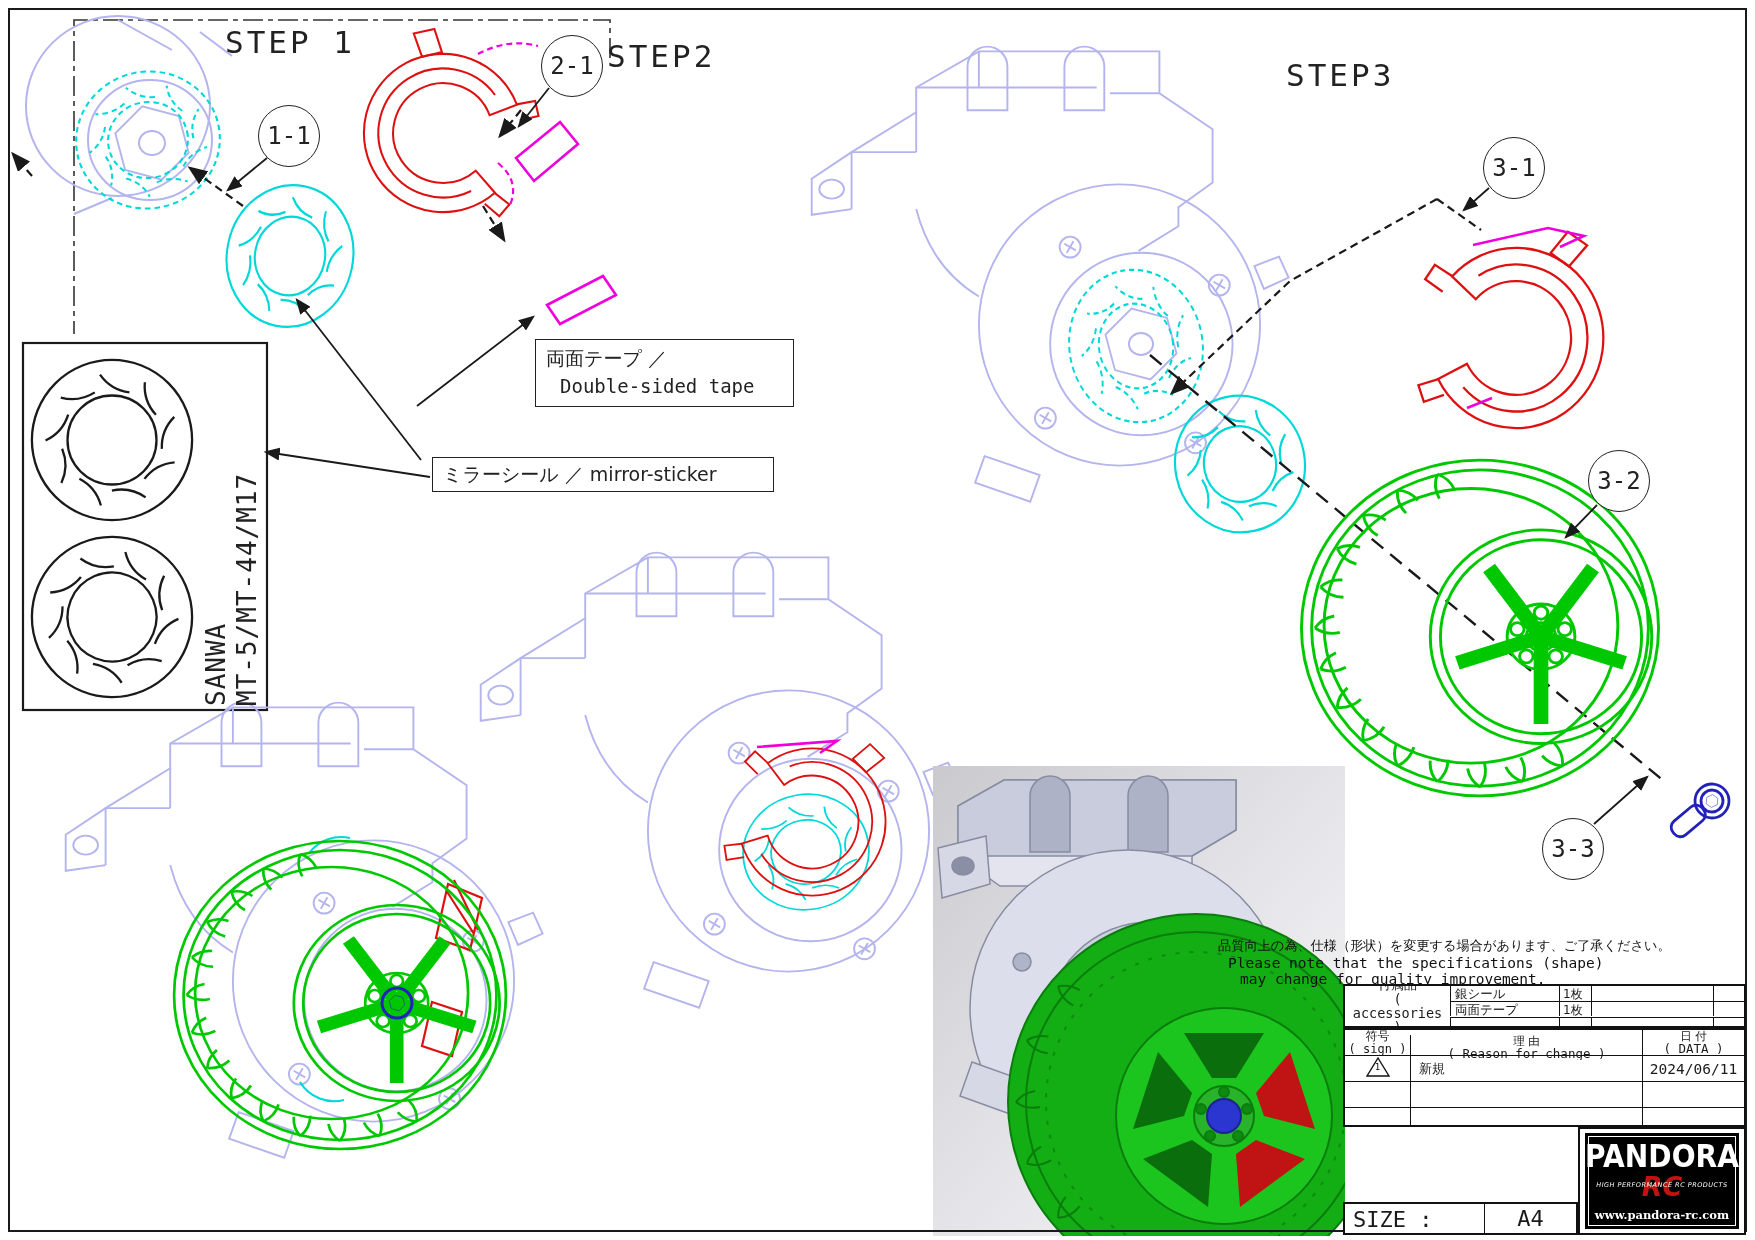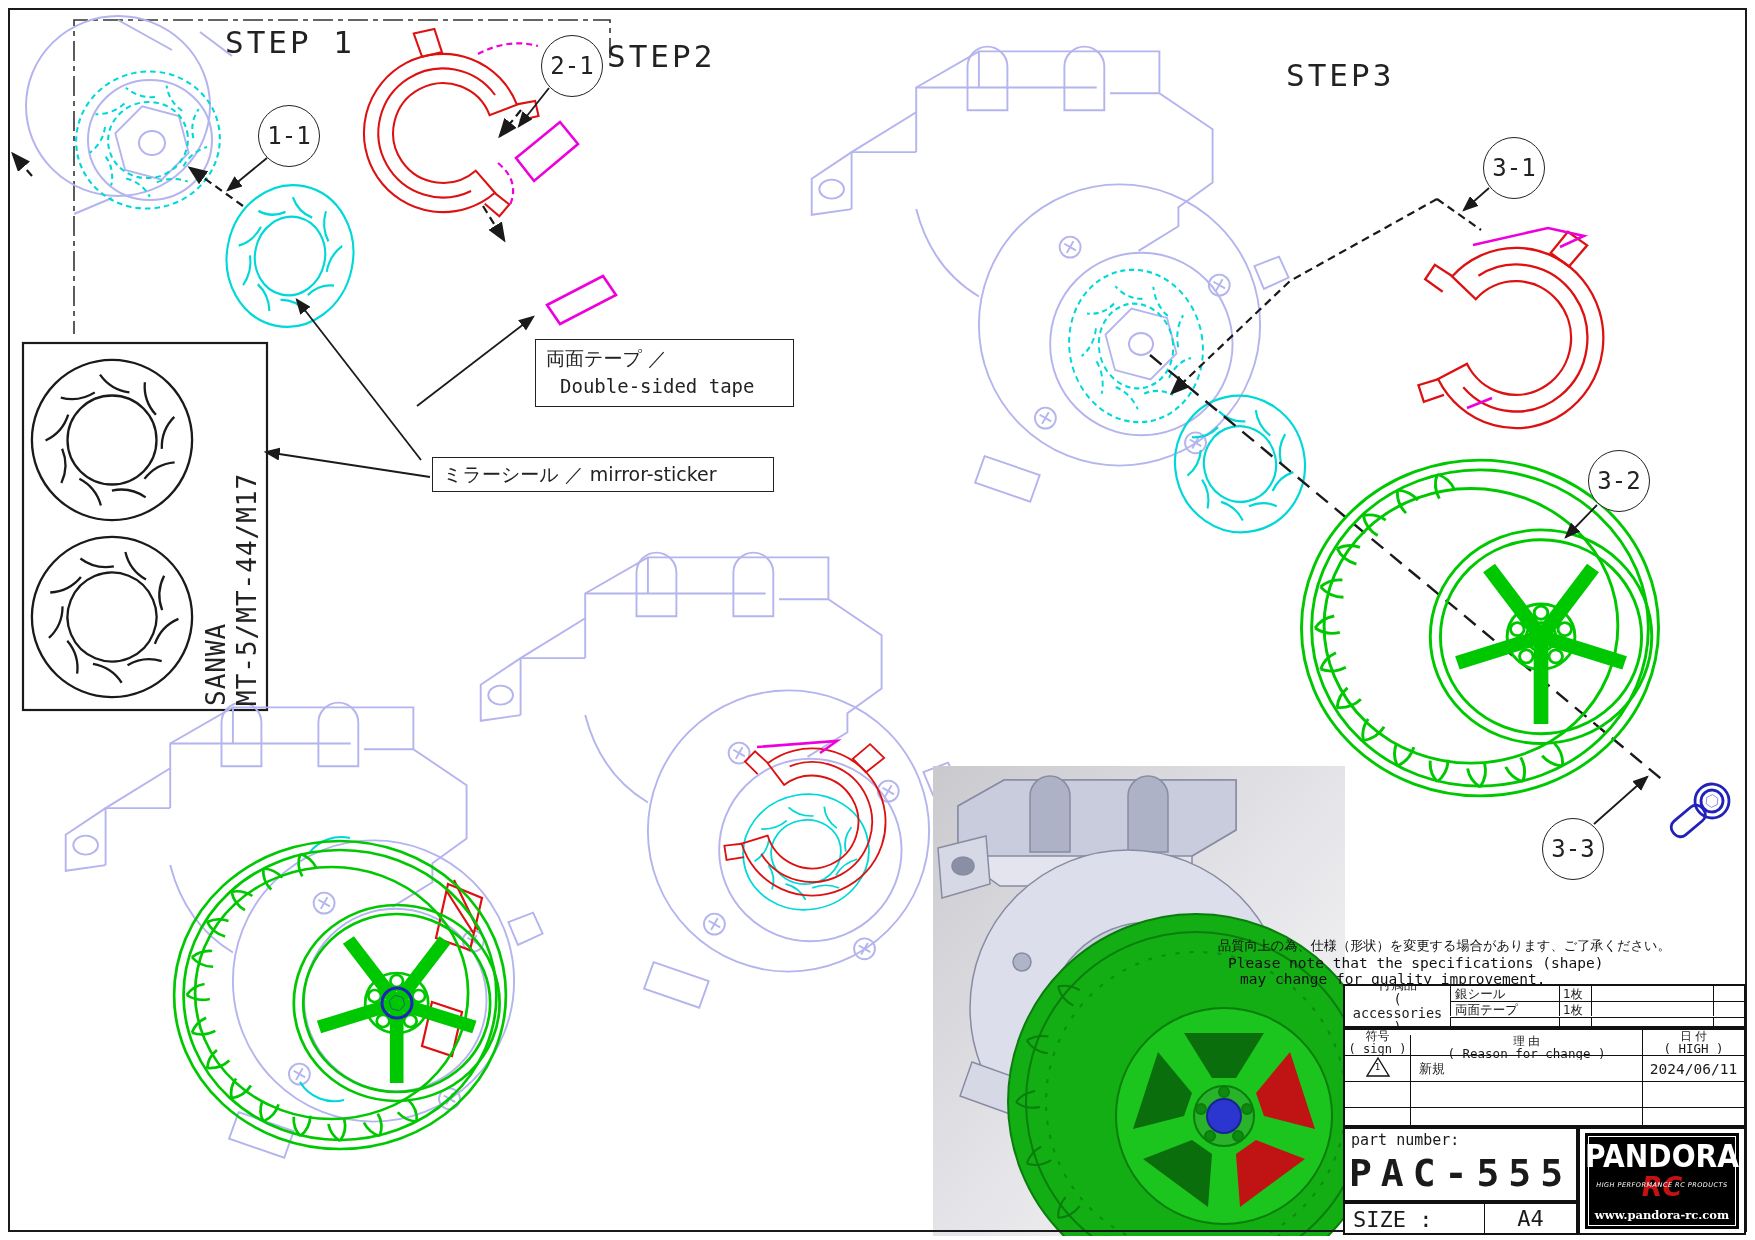--- a/index.html
+++ b/index.html
@@ -408,44 +408,40 @@
   <div class="cell hdr2" style="left:0;top:0;width:65px;height:25px;">
     <div class="jp" style="font-size:12px;">符号</div>
     <div style="font-size:12px;">( sign )</div>
   </div>
   <div class="cell bl hdr2" style="left:65px;top:5px;width:232px;height:25px;">
     <div class="jp" style="font-size:11.5px;">理 由</div>
     <div style="font-size:12.5px;">( Reason for change )</div>
   </div>
   <div class="cell bl hdr2" style="left:297px;top:0;width:102px;height:25px;">
     <div class="jp" style="font-size:11.5px;">日 付</div>
-    <div style="font-size:12.5px;">( HIGH )</div>
+    <div style="font-size:12.5px;">( DATA )</div>
   </div>
   <div class="cell bt cc" style="left:0;top:25px;width:65px;height:26px;">
     <div class="tri-sign">
       <svg width="26" height="22">
             <path d="M13,2 L24,20 L2,20 Z" fill="none" stroke="#111" stroke-width="1.4"></path>
           </svg>
       <span>1</span>
     </div>
   </div>
   <div class="cell bl bt jp" style="left:65px;top:25px;width:232px;height:26px;font-size:13px;padding:4px 0 0 8px;">新規</div>
   <div class="cell bl bt cc" style="left:297px;top:25px;width:102px;height:26px;font-size:14.5px;">2024/06/11</div>
   <div class="cell bt" style="left:0;top:51px;width:65px;height:26px;"></div>
   <div class="cell bl bt" style="left:65px;top:51px;width:232px;height:26px;"></div>
   <div class="cell bl bt" style="left:297px;top:51px;width:102px;height:26px;"></div>
   <div class="cell bt" style="left:0;top:77px;width:65px;height:18px;"></div>
   <div class="cell bl bt" style="left:65px;top:77px;width:232px;height:18px;"></div>
   <div class="cell bl bt" style="left:297px;top:77px;width:102px;height:18px;"></div>
 </div>
 
-<div class="tblk" style="left:1343px;top:1127px;width:235px;height:75px;">
-  <div class="pn-label">part number:</div>
-  <div class="pn-num">PAC-555</div>
-</div>
 <div class="tblk" style="left:1343px;top:1202px;width:235px;height:33px;">
   <div class="cell" style="left:0;top:0;width:139px;height:29px;font-size:22px;padding:3px 0 0 8px;">SIZE : 1/1</div>
   <div class="cell bl cc" style="left:139px;top:0;width:92px;height:29px;font-size:22px;">A4</div>
 </div>
 
 <div class="tblk" style="left:1578px;top:1127px;width:168px;height:108px;">
   <div class="logo-box" style="left:5px;top:4px;width:154px;height:96px;">
     <div class="logo-inner">
       <div class="logo-brand">PANDORA</div>
       <div class="logo-rc">RC</div>

